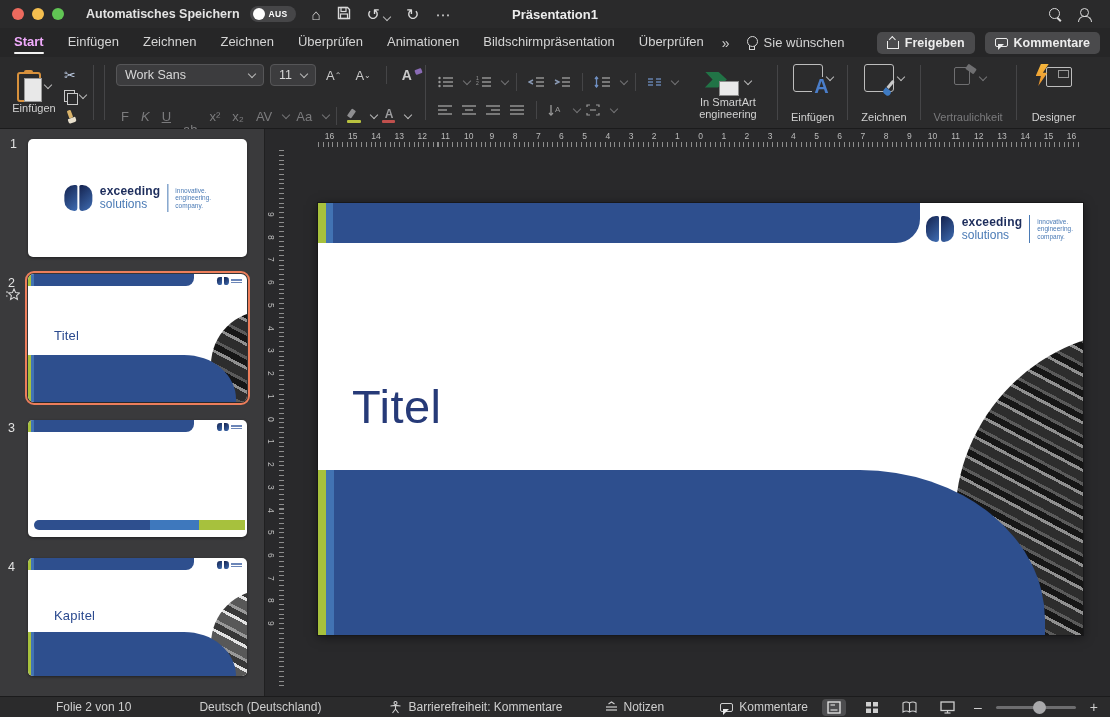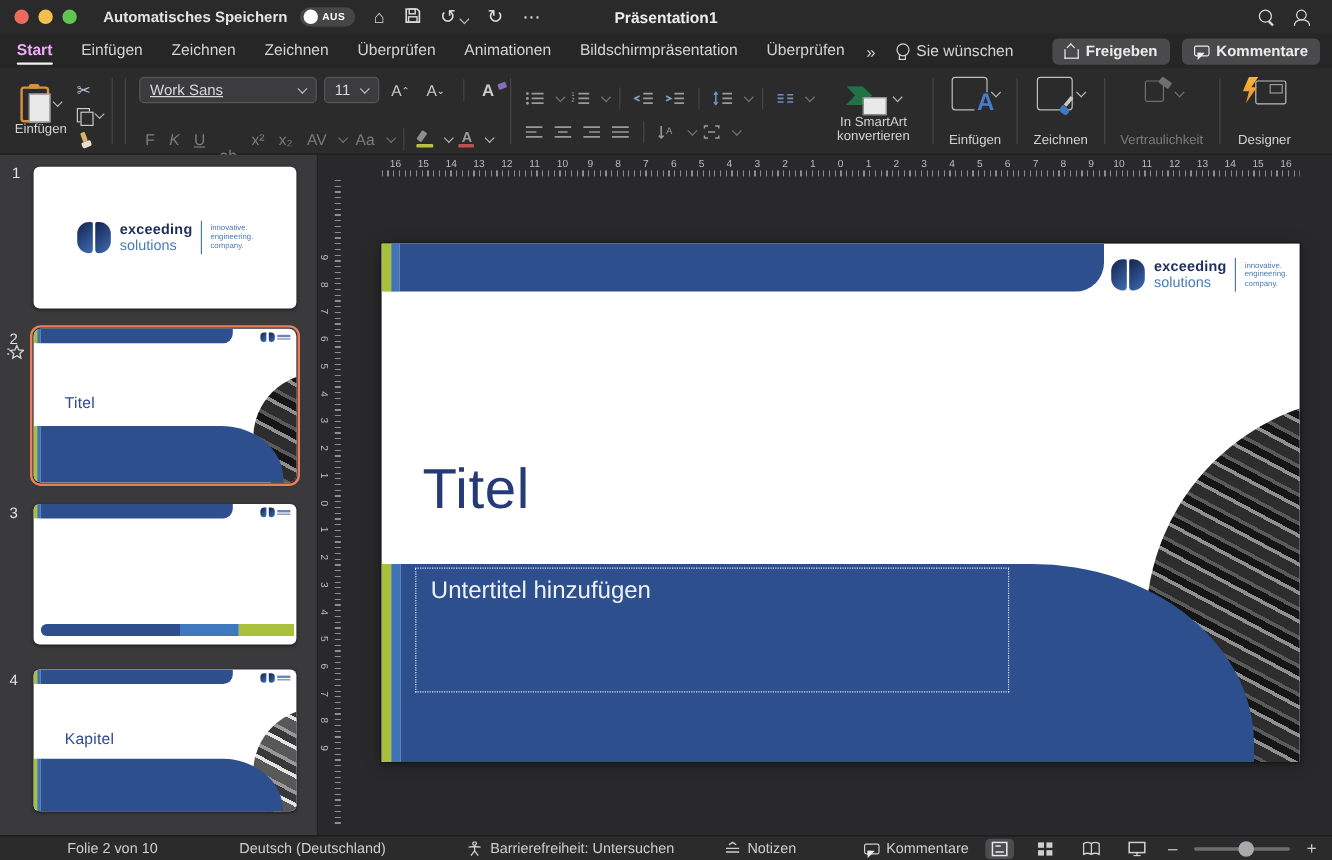--- a/index.html
+++ b/index.html
@@ -74,21 +74,21 @@
   .slide-ic{ width:34px; height:24px; border:1.5px solid #c9c9c9; border-radius:2px; position:relative; background:#3a3a3c;}
   .slide-ic::before{ content:""; position:absolute; left:3px; top:3px; right:3px; height:5px; border:1px solid #9f9f9f;}
   .slide-ic::after{ content:""; position:absolute; left:3px; top:11px; width:13px; bottom:3px; border:1px solid #9f9f9f;}
   .irow{ display:flex; align-items:center; }
   
   .g-font{ align-items:flex-start; padding:7px 4px 0 6px;}
   .frow{ display:flex; align-items:center; gap:6px; }
   .selectbox{ background:#3c3c3e; border:1px solid #565658; border-radius:4px; height:22px;
     display:flex; align-items:center; font-size:12.5px; color:#d8d8d8; padding:0 8px; }
   .selectbox .chev{ margin-left:auto; }
-  .fname{ width:148px;text-decoration:underline; } .fsize{ width:46px; }
+  .fname{ width:148px; } .fsize{ width:46px; }
   .fbtn{ font-size:13px; color:#c9c9c9; padding:0 4px; display:flex; align-items:center;}
   .fmt-row{ display:flex; align-items:center; gap:2px; margin-top:9px; font-size:13px; color:#7b7b7d;}
   .fmt{ padding:0 5px; white-space:nowrap;}
   .fmt.u{ text-decoration:underline;} .fmt.st{ text-decoration:line-through;margin-top:27px;}
   .pen-ic{ position:relative; width:15px; height:14px;}
   .pen-ic::before{ content:""; position:absolute; left:2px; top:0; width:5px; height:9px; background:#8f8f91; transform:rotate(35deg); border-radius:1px;}
   .pen-ic::after{ content:""; position:absolute; left:0; bottom:0; width:14px; height:3.5px; background:#b9c23f; border-radius:1px;}
   .fcolor{ position:relative; width:14px; height:14px; color:#9c9c9e; font-size:12px; font-weight:bold; text-align:center; line-height:11px;}
   .fcolor::after{ content:""; position:absolute; left:0; bottom:0; width:13px; height:3.5px; background:#c0504d; border-radius:1px;}
   .clearfmt{ position:relative; font-size:14px; color:#c9c9c9; font-weight:bold;}
@@ -460,21 +460,21 @@
             </svg>
           </span>
           <span class="chev dim"></span>
       </div>
     </div>
     <div class="smartart">
       <div class="irow" style="margin-top:2px;">
           <span class="sa-ic"></span>
           <span class="chev"></span>
         </div>
-      <div class="rlabel" style="width:84px; white-space:normal;">In SmartArt konvertieren</div>
+      <div class="rlabel" style="width:84px; white-space:normal;">In SmartArt engineering</div>
     </div>
   </div>
   <div class="vdiv"></div>
   <div class="rgroup" style="padding:7px 8px 0;">
     <div class="irow">
         <span class="big-ic">
           <span class="ins-a">A</span>
         </span>
         <span class="chev"></span>
       </div>
@@ -691,34 +691,33 @@
           <div>engineering.</div>
           <div>company.</div>
         </span>
     </div>
     <div class="s-title">Titel</div>
     <div class="s-bshape">
       <span class="lime"></span>
       <span class="mblue"></span>
       <span class="body"></span>
     </div>
-    <div class="s-sub">Untertitel hinzufügen</div>
   </div>
 </div>
 
 <div id="statusbar">
   <div class="sb-left">
     <span class="item">Folie 2 von 10</span>
     <span class="item">Deutsch (Deutschland)</span>
     <span class="item">
       <svg width="13" height="13" viewBox="0 0 13 13">
           <circle cx="6.5" cy="2" r="1.5" fill="none" stroke="#cfcfcf" stroke-width="1.1"></circle>
           <path d="M1.5 5 L6.5 4.4 L11.5 5 M6.5 4.4 L6.5 8 M6.5 8 L3.5 12 M6.5 8 L9.5 12" fill="none" stroke="#cfcfcf" stroke-width="1.1"></path>
         </svg>
-      <span>Barrierefreiheit: Untersuchen</span>
+      <span>Barrierefreiheit: Kommentare</span>
     </span>
   </div>
   <div class="sb-right">
     <span class="item">
       <svg width="13" height="12" viewBox="0 0 13 12">
           <path d="M3.5 3 L6.5 1 L9.5 3" fill="none" stroke="#cfcfcf" stroke-width="1.1"></path>
           <line x1="1" y1="6" x2="12" y2="6" stroke="#cfcfcf" stroke-width="1.2"></line>
           <line x1="1" y1="9" x2="12" y2="9" stroke="#cfcfcf" stroke-width="1.2"></line>
         </svg>
       <span>Notizen</span>

